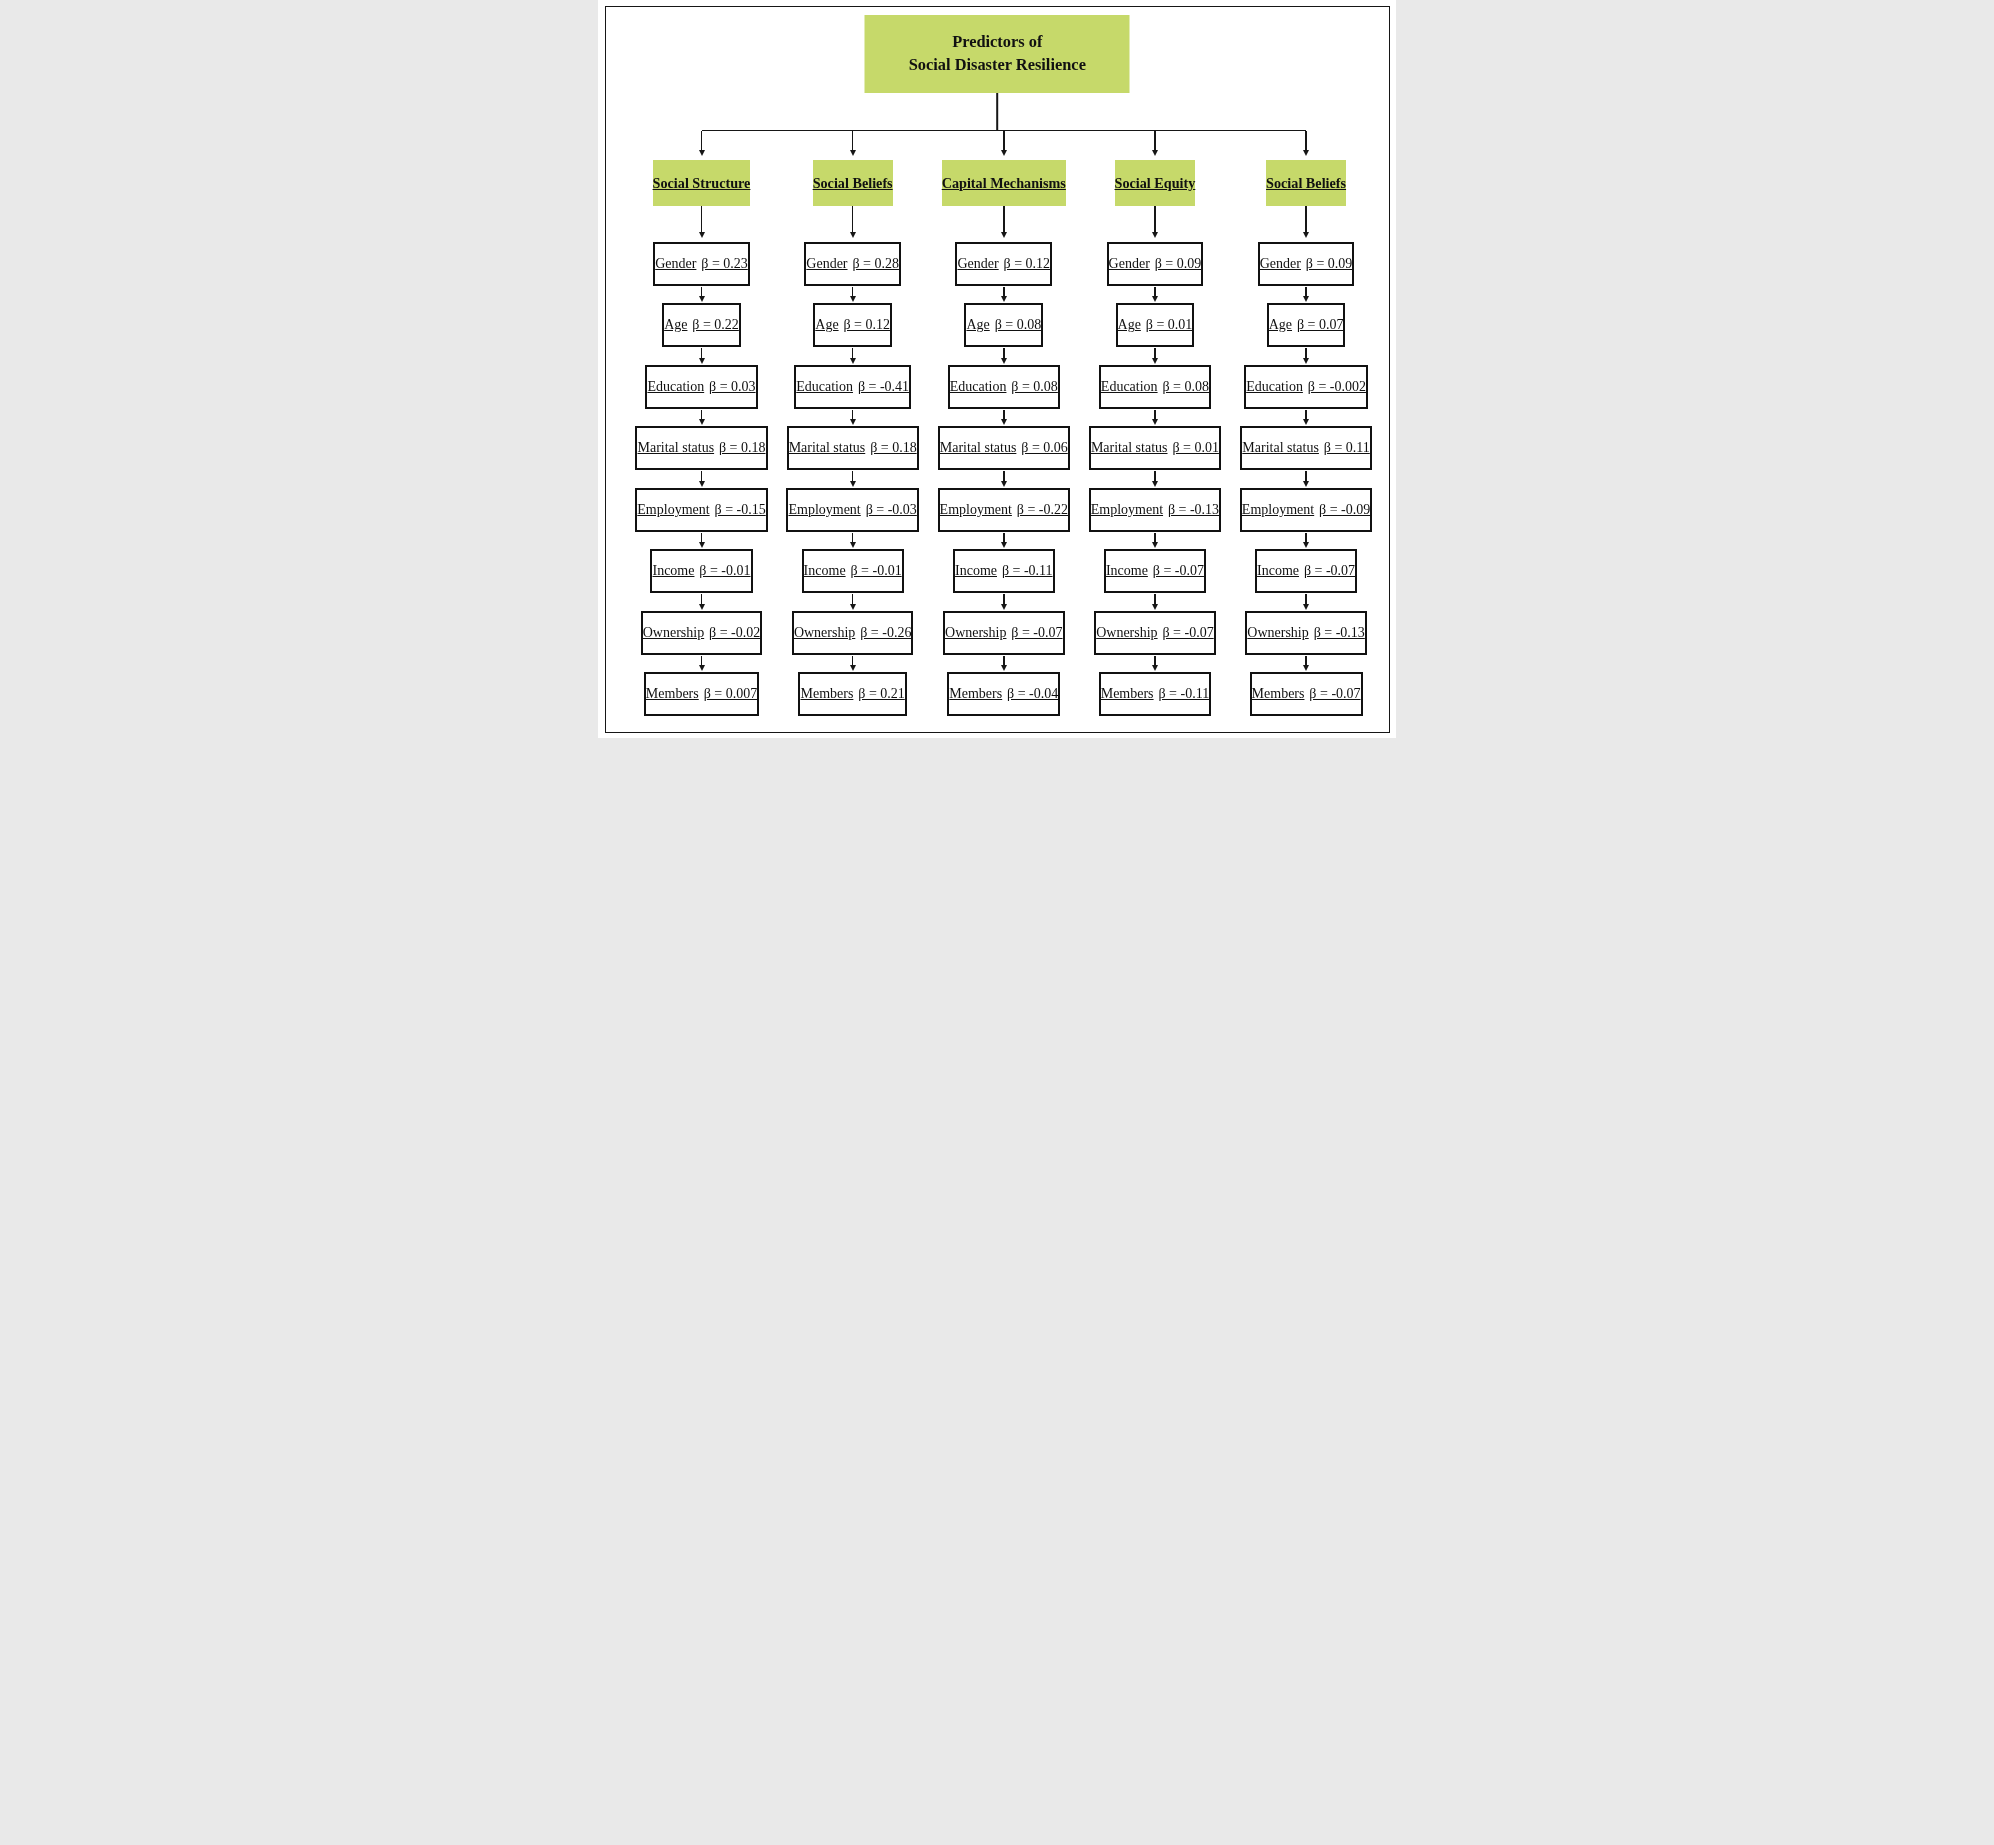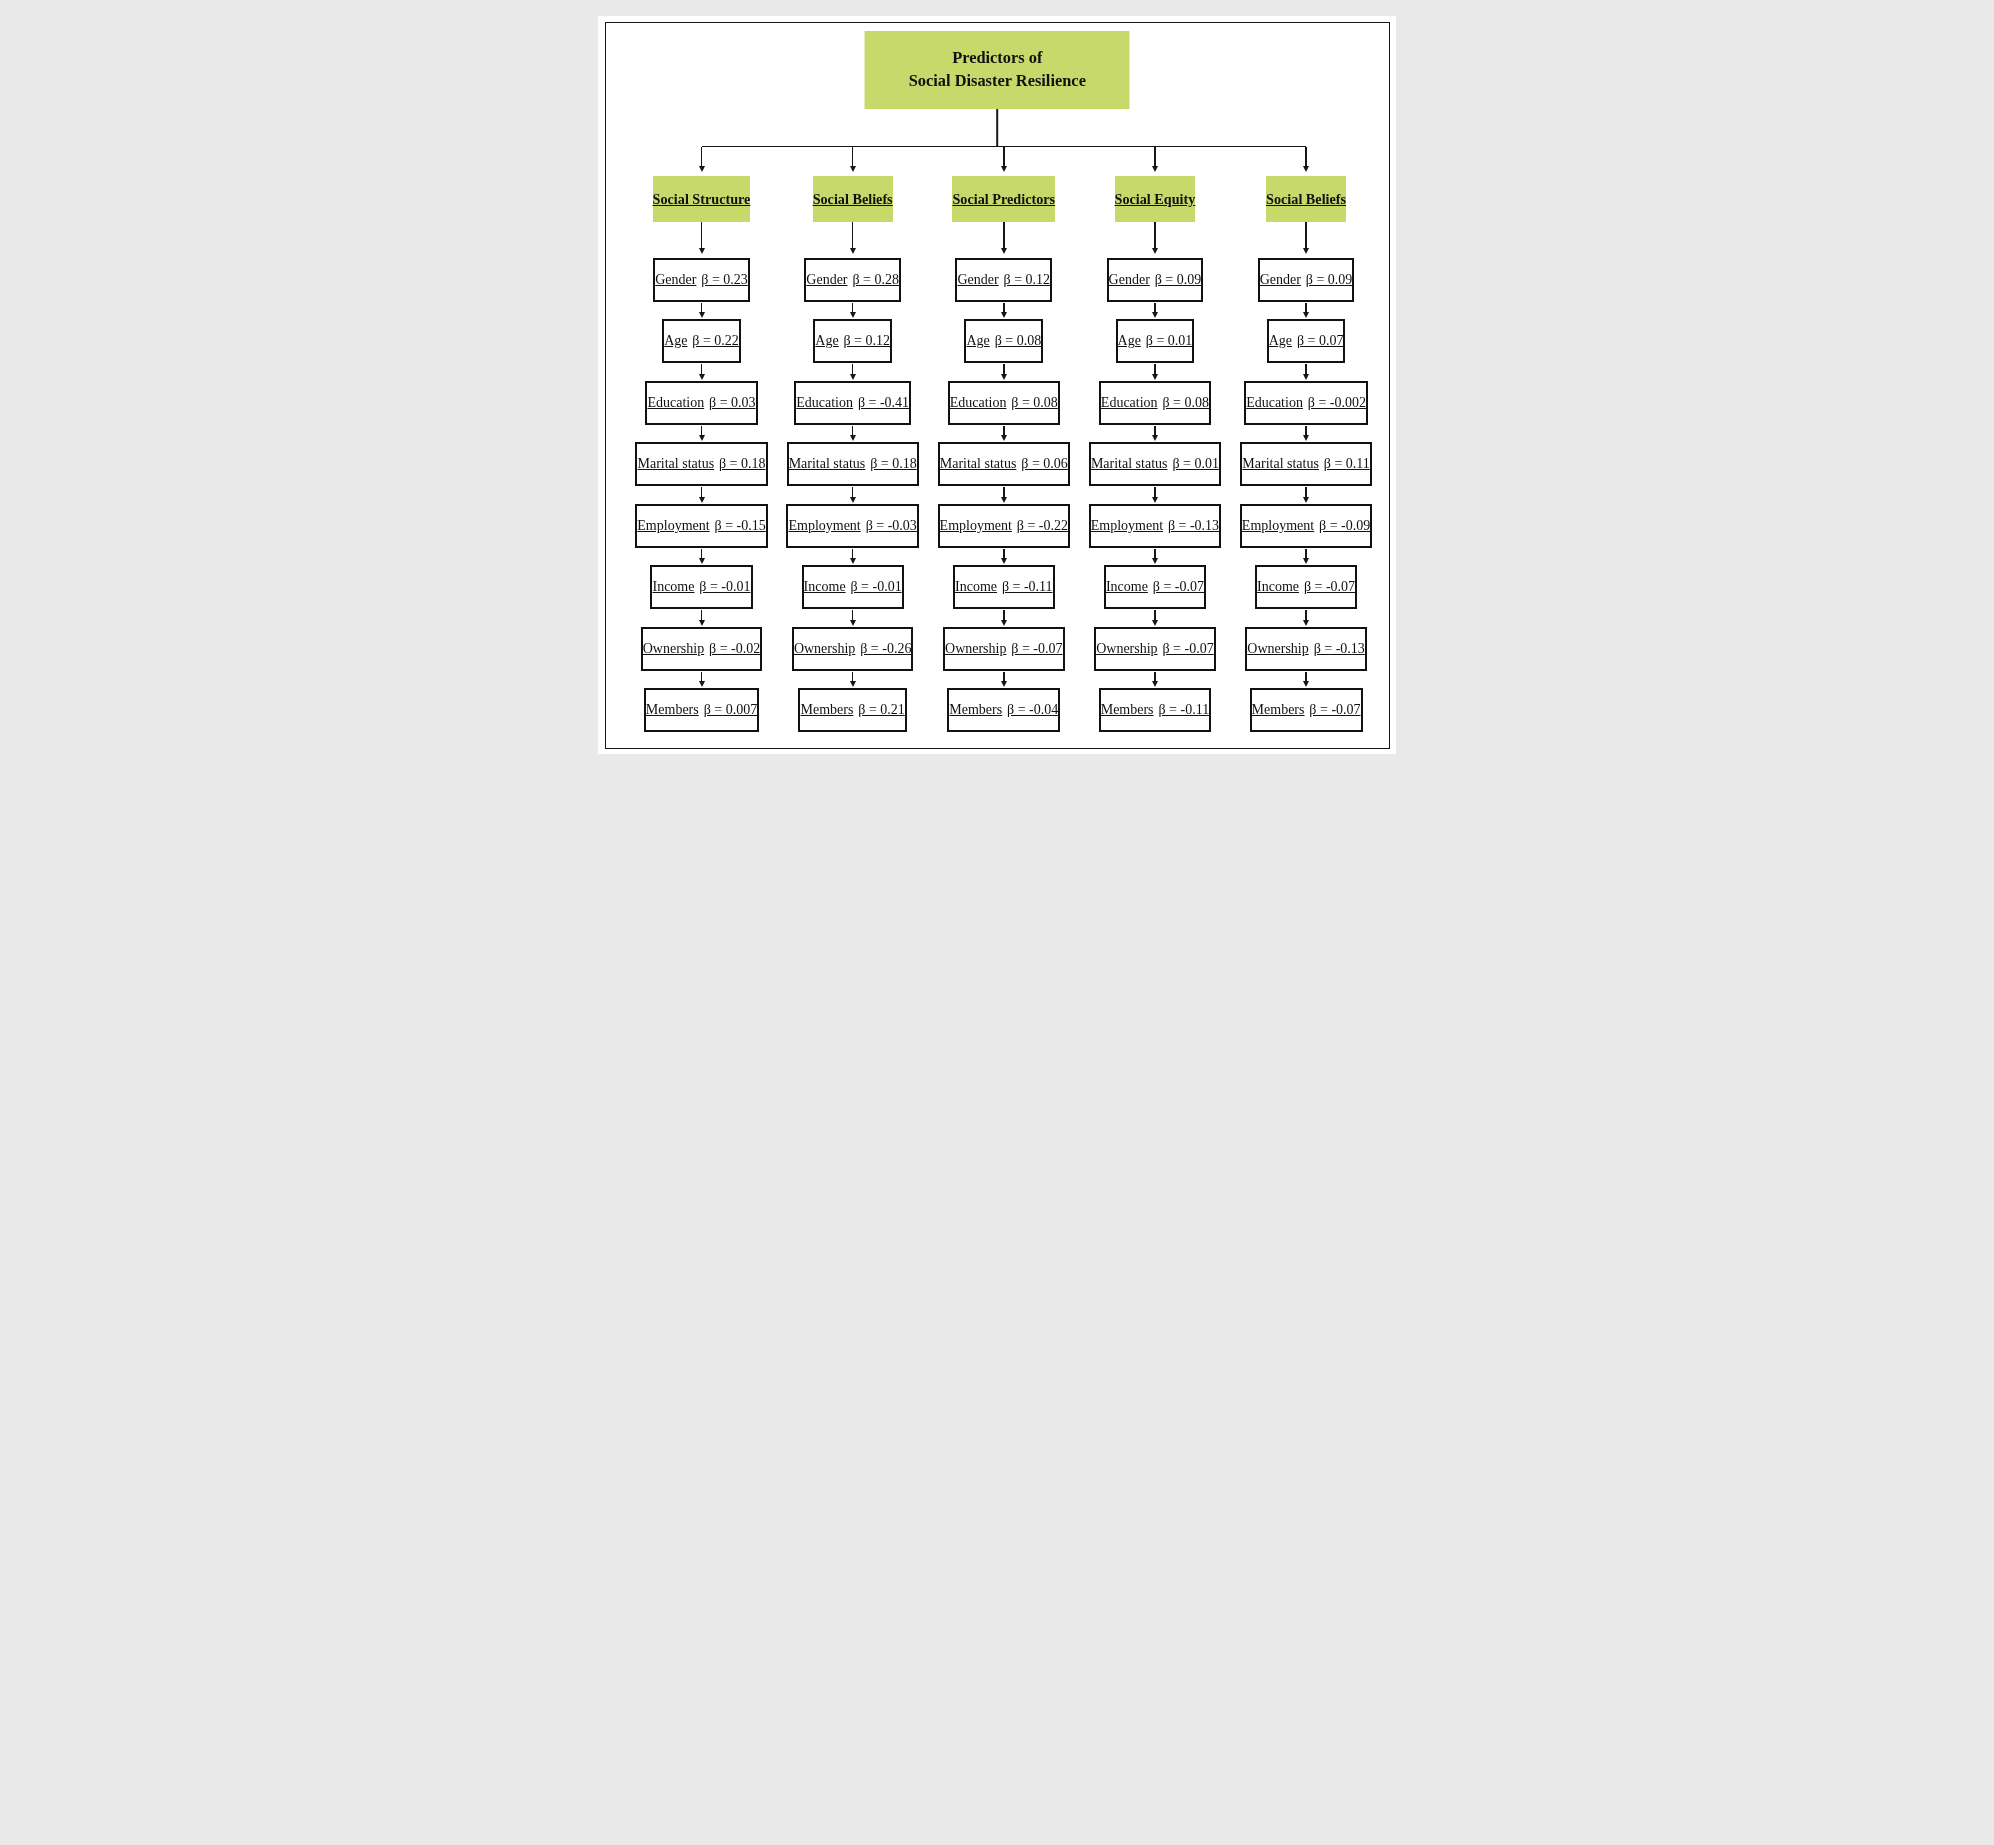--- a/index.html
+++ b/index.html
@@ -4,21 +4,21 @@
 <style>
   :root{
     --header-fill:#c6d96a;
     --line:#161616;
     --box-border:#111111;
     --page-bg:#ffffff;
   }
   html,body{margin:0;padding:0;background:#e9e9e9;}
   .page{
     position:relative;width:798px;height:738px;background:var(--page-bg,#fff);
-    font-family:"Liberation Serif","DejaVu Serif",serif;color:#111;margin:16px auto;
+    font-family:"Liberation Serif","DejaVu Serif",serif;color:#111;margin:0 auto;
   }
   .frame{position:absolute;left:6.6px;top:5.5px;right:6px;bottom:5px;border:1.6px solid var(--line);}
   .title-box{
     position:absolute;top:8.2px;left:50%;transform:translateX(-50%);
     width:265px;height:78px;background:var(--header-fill);
     display:flex;flex-direction:column;justify-content:center;align-items:center;
     gap:6.6px;font-weight:bold;font-size:16.4px;line-height:1;text-align:center;
   }
   .stem{position:absolute;top:86px;left:50%;transform:translateX(-50%);width:1.6px;height:38px;background:var(--line);}
   .cols{position:absolute;top:123px;left:25px;right:12px;display:flex;justify-content:space-between;}
@@ -199,21 +199,21 @@
             <span>Members</span>
             <span>β = 0.21</span>
           </div>
       </div>
 
       <div class="col">
         <div class="arrow drop">
             <i class="shaft"></i>
             <i class="head"></i>
           </div>
-        <div class="hdr">Social Predictors</div>
+        <div class="hdr">Capital Mechanisms</div>
         <div class="arrow a1">
             <i class="shaft"></i>
             <i class="head"></i>
           </div>
         <div class="vbox">
             <span>Gender</span>
             <span>β = 0.12</span>
           </div>
         <div class="arrow a2">
             <i class="shaft"></i>

